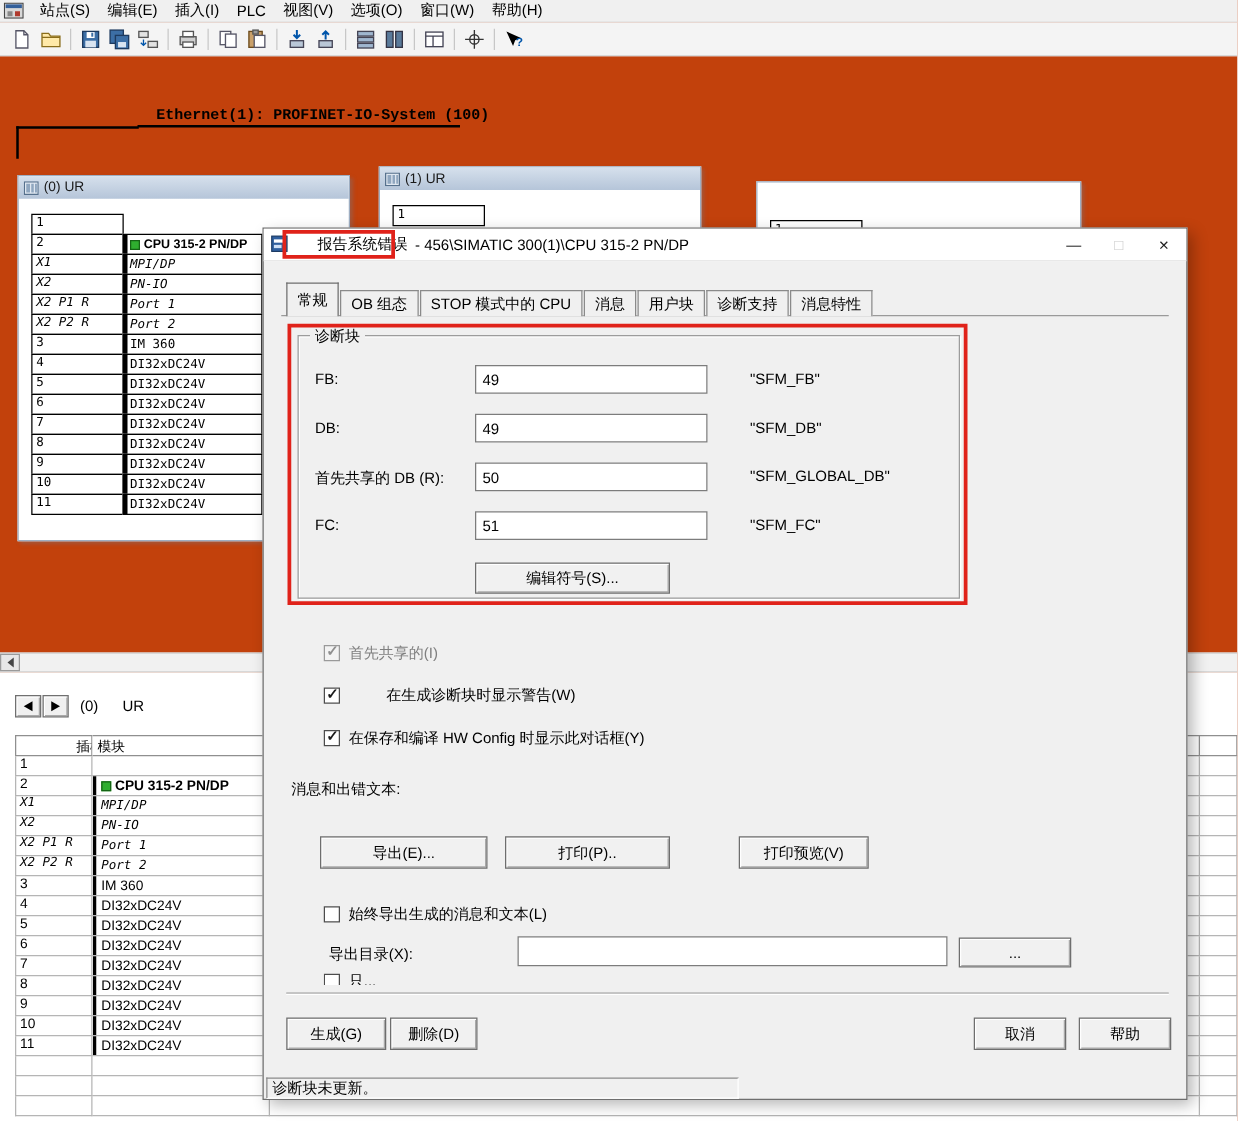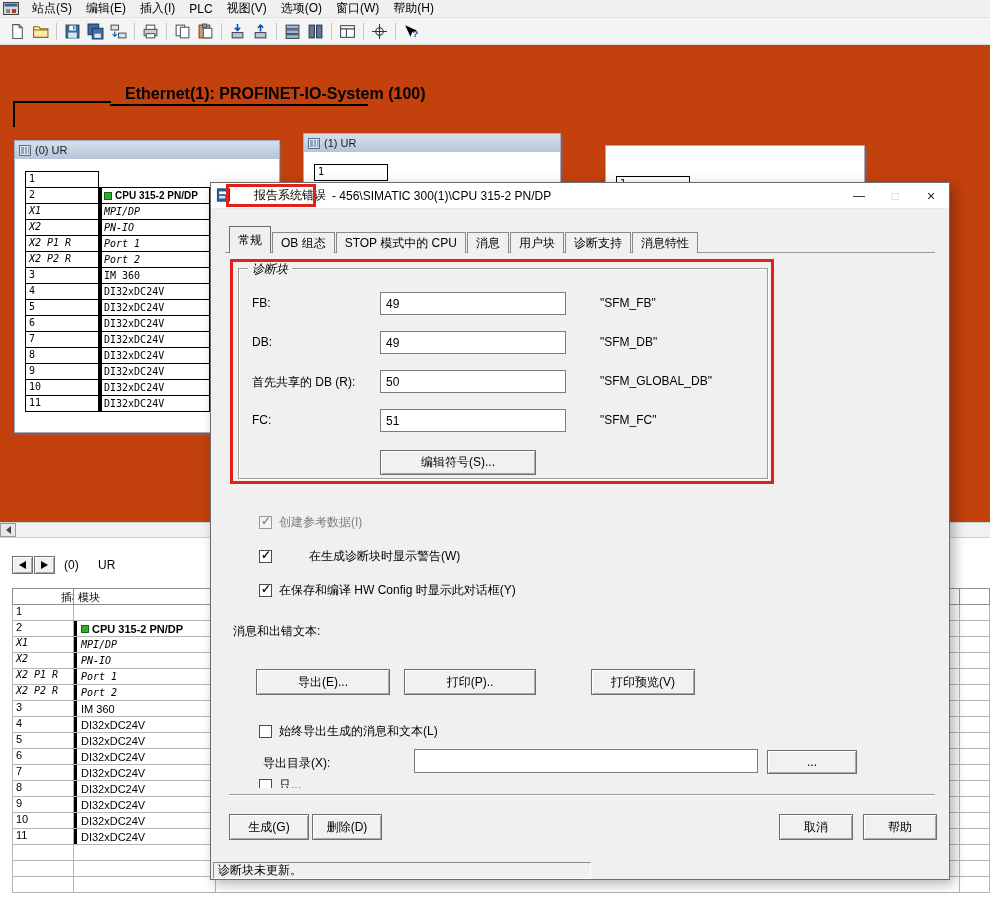--- a/index.html
+++ b/index.html
@@ -14,21 +14,21 @@
   .app-icon svg{width:16px;height:13px;display:block;}
   .menu-item{padding:1px 7px;white-space:nowrap;}
 
   
   .toolbar{position:absolute;top:18px;left:0;right:0;height:27px;background:#f4f4f4;border-bottom:1px solid #d8d8d8;display:flex;align-items:center;padding-left:6px;}
   .tb-btn{width:23px;height:23px;background:transparent;border:1px solid transparent;display:flex;align-items:center;justify-content:center;padding:0;}
   .tb-ic svg{width:17px;height:17px;display:block;}
   .tb-sep{width:1px;height:17px;background:#c7c7c7;margin:0 4px;flex:none;}
 
   
-  .net-label{position:absolute;left:110px;top:85px;width:258px;font-size:16px;font-weight:bold;border-bottom:2px solid #000;padding:0 0 1px 15px;white-space:nowrap;}
+  .net-label{position:absolute;left:110px;top:85px;width:258px;font-size:12px;font-weight:bold;border-bottom:2px solid #000;padding:0 0 1px 15px;white-space:nowrap;font-family:Liberation Mono, monospace;}
   .net-line-h{position:absolute;left:13px;top:101px;width:98px;height:2px;background:#000;}
   .net-line-v{position:absolute;left:13px;top:101px;width:2px;height:26px;background:#000;}
 
   
   .rack{position:absolute;background:#fff;border:1px solid #9eaec2;box-shadow:2px 2px 3px rgba(110,125,145,.35);}
   #rack0{left:14px;top:140px;width:266px;height:293px;}
   #rack1{left:303px;top:133px;width:258px;height:300px;}
   #rack2{left:605px;top:145px;width:260px;height:260px;}
   .rack-title{height:18px;background:linear-gradient(#d6e0ec,#b5c5d9);display:flex;align-items:center;gap:4px;padding:0 4px;font-size:11px;color:#1a1a1a;}
   .rack-icon svg{width:12px;height:11px;display:block;}
@@ -74,21 +74,21 @@
   .title-rest{margin-left:6px;white-space:nowrap;overflow:hidden;}
   .dlg-ctrls{margin-left:auto;display:flex;height:100%;}
   .dlg-ctrl{width:36px;display:flex;align-items:center;justify-content:center;color:#222;}
   .dlg-ctrl.max{color:#c9c9c9;}
   .dlg-ctrl.close{font-size:14px;}
   .tab-strip{position:absolute;left:18px;top:43px;display:flex;align-items:flex-end;height:27px;z-index:2;}
   .tab{height:21px;display:flex;align-items:center;padding:0 8px;border:1px solid #8a8a8a;border-bottom:none;background:#f0f0f0;margin-right:1px;white-space:nowrap;}
   .tab.active{height:27px;z-index:3;border-color:#6e6e6e;}
   .tab-base{position:absolute;left:14px;right:14px;top:69px;height:1px;background:#9a9a9a;z-index:1;}
   .groupbox{position:absolute;left:27px;top:85px;width:530px;height:211px;border:1px solid #9c9c9c;box-shadow:inset 1px 1px 0 #fff,1px 1px 0 #fff;z-index:2;}
-  .gb-label{position:absolute;left:9px;top:-8px;background:#f0f0f0;padding:0 4px;font-style:italic;}
+  .gb-label{position:absolute;left:9px;top:-8px;background:#f0f0f0;padding:0 4px;}
   .fld-label{position:absolute;left:13px;white-space:nowrap;}
   .fld-input{position:absolute;left:141px;width:186px;height:23px;border:1px solid #7c7c7c;background:#fff;font:12px "Liberation Sans",sans-serif;padding:2px 5px;}
   .fld-sym{position:absolute;left:361px;white-space:nowrap;}
   .btn{position:absolute;background:#f1f1f1;border:1px solid #6e6e6e;box-shadow:inset 1px 1px 0 #fff,inset -1px -1px 0 #a9a9a9;display:flex;align-items:center;justify-content:center;white-space:nowrap;}
   #btn-edit-symbols{left:141px;top:181px;width:156px;height:25px;}
   .opt-row{position:absolute;left:48px;display:flex;align-items:center;gap:7px;height:16px;}
   .cb{width:13px;height:13px;border:1px solid #4c4c4c;background:#fff;position:relative;flex:none;display:inline-block;}
   .cb.checked::after{content:"\2713";position:absolute;left:1px;top:-3px;font-size:12px;font-weight:bold;color:#1a1a1a;}
   .opt-row.disabled .cb{border-color:#9a9a9a;background:#f3f3f3;}
   .opt-row.disabled .cb.checked::after{color:#8f8f8f;}
@@ -642,21 +642,21 @@
     <div class="sep-line"></div>
 
     <button class="btn" id="btn-generate">生成(G)</button>
     <button class="btn" id="btn-delete">删除(D)</button>
     <button class="btn" id="btn-cancel">取消</button>
     <button class="btn" id="btn-help">帮助</button>
 
     <div class="dlg-status">诊断块未更新。</div>
   <div class="opt-row disabled" style="top: 331px;">
         <span class="cb checked"></span>
-        <span class="opt-label">创建参考数据(I)</span>
+        <span class="opt-label">首先共享的(I)</span>
       </div>
       <div class="opt-row" style="top: 365px; gap: 37px;">
         <span class="cb checked"></span>
         <span class="opt-label">在生成诊断块时显示警告(W)</span>
       </div>
       <div class="opt-row" style="top: 399px;">
         <span class="cb checked"></span>
         <span class="opt-label">在保存和编译 HW Config 时显示此对话框(Y)</span>
       </div>
     </div>

